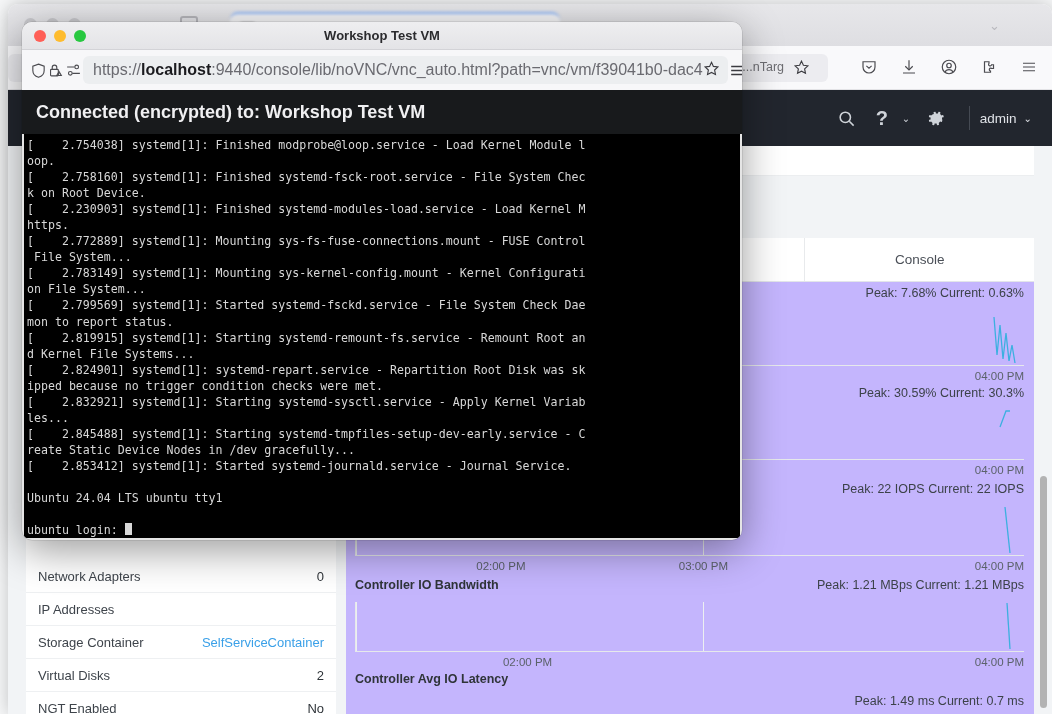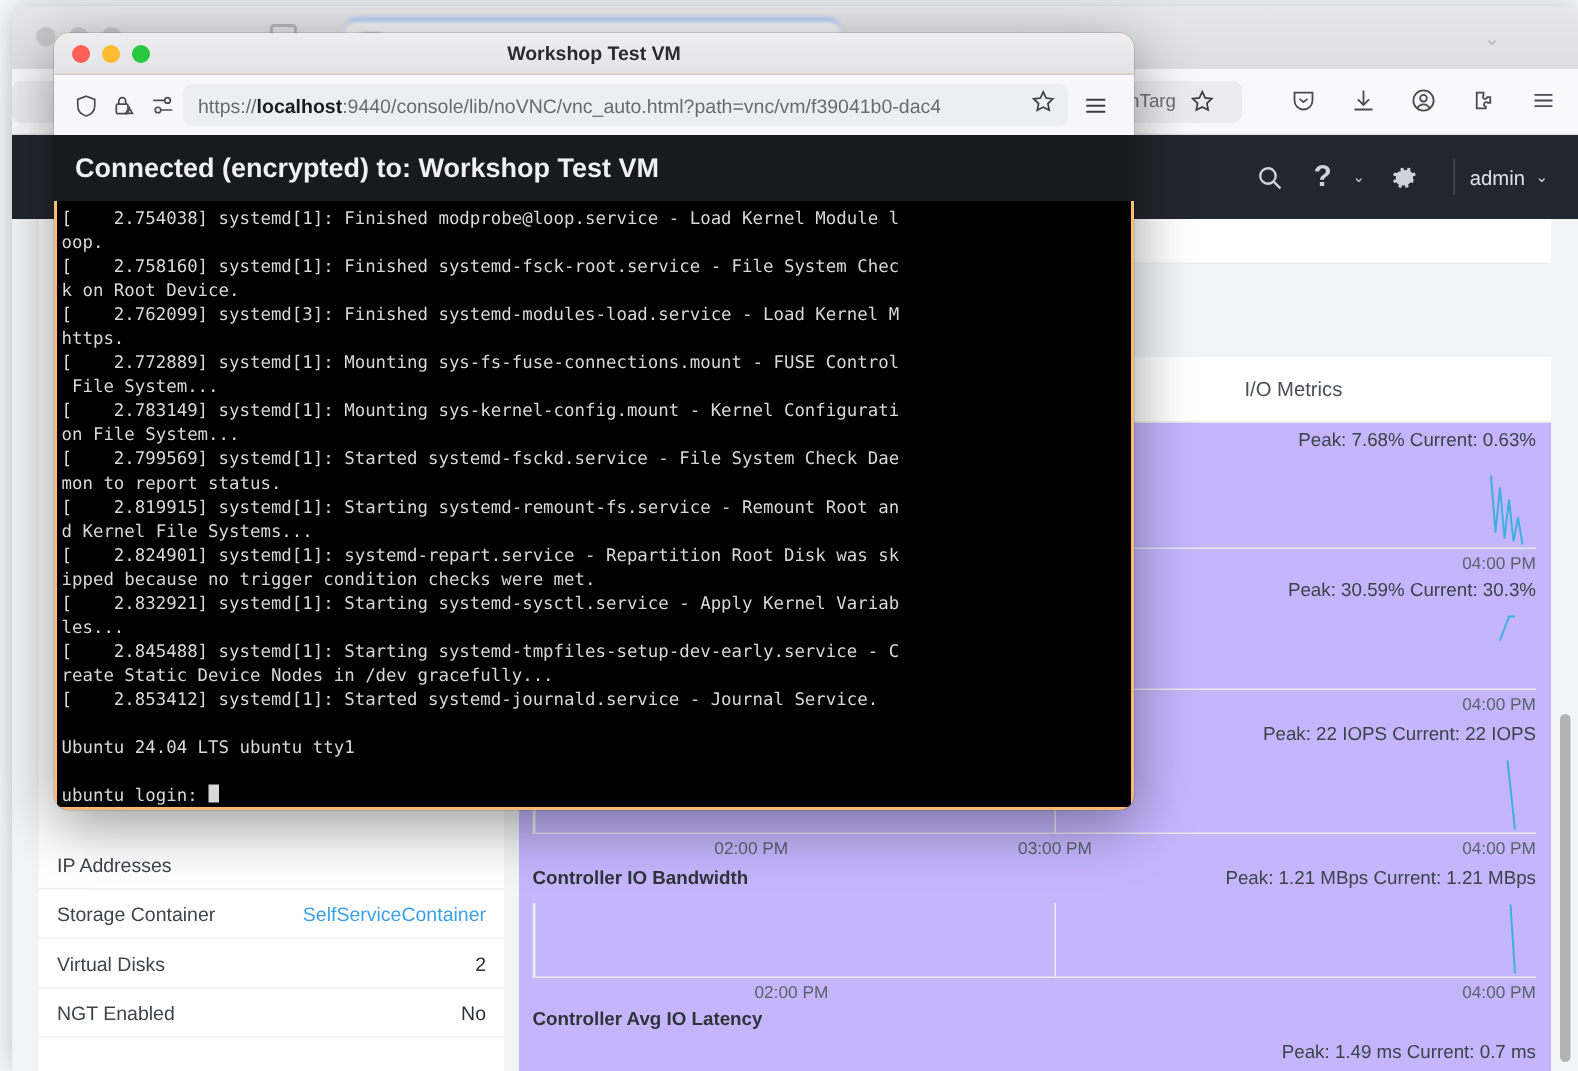--- a/index.html
+++ b/index.html
@@ -110,22 +110,22 @@
           font-size:13px; border-bottom:1px solid #eef0f2;}
   .dlabel { color:#3e444b; }
   .dval { color:#2f3439; }
   .dval.link { color:#3aa0e8; }
 
   
   .vscroll { position:absolute; right:5px; top:330px; width:7px; height:232px; background:#b3b3b3; border-radius:4px; }
 
   
   .fg-window {
-    position:absolute; left:36px; top:22px; width:720px; height:518px;
-    background:#fdba74; border-radius:10px;
+    position:absolute; left:22px; top:22px; width:720px; height:518px;
+    background:#e5e5e5; border-radius:10px;
     box-shadow: 0 10px 40px rgba(0,0,0,.40), 0 0 0 .5px rgba(0,0,0,.15);
     overflow:hidden;
   }
   .fg-titlebar {
     position:absolute; left:0; top:0; width:100%; height:28px;
     background:linear-gradient(#eeeef0,#e4e4e7);
     display:flex; align-items:center; border-bottom:1px solid #d3d3d7;
   }
   .fg-traffic { position:absolute; left:12px; top:8px; display:flex; gap:8px; }
   .fg-traffic i { width:12px; height:12px; border-radius:50%; display:block; }
@@ -136,21 +136,21 @@
     position:absolute; left:0; top:28px; width:100%; height:40px;
     background:#f7f7f9; display:flex; align-items:center; padding:0 8px; gap:0;
   }
   .fg-shield { width:26px; display:flex; justify-content:center; }
   .fg-lock { width:24px; display:flex; justify-content:center; }
   .fg-perm { width:28px; display:flex; justify-content:center; }
   .fg-urlbox {
     flex:1; height:28px; background:#eceef0; border-radius:6px;
     display:flex; align-items:center; padding:0 8px 0 10px; position:relative;
   }
-  .fg-url { font-size:13px; color:#6a6a70; white-space:nowrap; overflow:hidden; }
+  .fg-url { font-size:16px; color:#6a6a70; white-space:nowrap; overflow:hidden; }
   .fg-url b { color:#1b1b1f; font-weight:bold; }
   .fg-urlstar{ margin-left:auto; }
   .fg-hamb { width:36px; display:flex; justify-content:center; }
 
   .vnc-bar {
     position:absolute; left:0; top:68px; width:100%; height:44px; background:#181a1c;
     display:flex; align-items:center; padding:0 14px;
   }
   .vnc-status { font-size:18px; color:#f0f0f2; font-weight:bold; }
   .vnc-btns { margin-left:auto; display:flex; border:1px solid #56595d; border-radius:4px; overflow:hidden; height:28px; }
@@ -274,20 +274,23 @@
             <span>Delete</span>
           </div>
         </div>
 
         <div class="prism-tabs">
           <div class="ptab">
             <span>M Tasks</span>
           </div>
           <div class="ptab">
             <span>I/O Metrics</span>
+          </div>
+          <div class="ptab">
+            <span>Console</span>
           </div>
         </div>
 
         <div class="charts">
 
           <div class="chart-row" style="height:100px;">
             <div class="chart-stats">Peak: 7.68%   Current: 0.63%</div>
             <div class="chart-plot" style="top:28px;height:56px;">
               <div class="gridline" style="left:0px;"></div>
               <div class="gridline" style="left:52%;"></div>
@@ -343,20 +346,24 @@
           <div class="chart-row" style="height:60px;">
             <div class="chart-title">Controller Avg IO Latency</div>
             <div class="chart-stats" style="top:26px;">Peak: 1.49 ms  Current: 0.7 ms</div>
           </div>
 
         </div>
 
         <div class="detail-panel">
           <div style="height:414px;"></div>
           <div class="drow">
+            <span class="dlabel">Network Adapters</span>
+            <span class="dval">0</span>
+          </div>
+          <div class="drow">
             <span class="dlabel">IP Addresses</span>
             <span class="dval"></span>
           </div>
           <div class="drow">
             <span class="dlabel">Storage Container</span>
             <span class="dval link">SelfServiceContainer</span>
           </div>
           <div class="drow">
             <span class="dlabel">Virtual Disks</span>
             <span class="dval">2</span>
@@ -425,21 +432,21 @@
 
     <div class="vnc-bar">
       <div class="vnc-status">Connected (encrypted) to: Workshop Test VM</div>
     </div>
 
     <div class="vnc-screen">
       <div class="term"><span>[    2.754038] systemd[1]: Finished modprobe@loop.service - Load Kernel Module l</span>
 <span>oop.</span>
 <span>[    2.758160] systemd[1]: Finished systemd-fsck-root.service - File System Chec</span>
 <span>k on Root Device.</span>
-<span>[    2.762099] systemd[3]: Finished systemd-modules-load.service - Load Kernel M</span>
+<span>[    2.230903] systemd[1]: Finished systemd-modules-load.service - Load Kernel M</span>
 <span>https.</span>
 <span>[    2.772889] systemd[1]: Mounting sys-fs-fuse-connections.mount - FUSE Control</span>
 <span> File System...</span>
 <span>[    2.783149] systemd[1]: Mounting sys-kernel-config.mount - Kernel Configurati</span>
 <span>on File System...</span>
 <span>[    2.799569] systemd[1]: Started systemd-fsckd.service - File System Check Dae</span>
 <span>mon to report status.</span>
 <span>[    2.819915] systemd[1]: Starting systemd-remount-fs.service - Remount Root an</span>
 <span>d Kernel File Systems...</span>
 <span>[    2.824901] systemd[1]: systemd-repart.service - Repartition Root Disk was sk</span>

